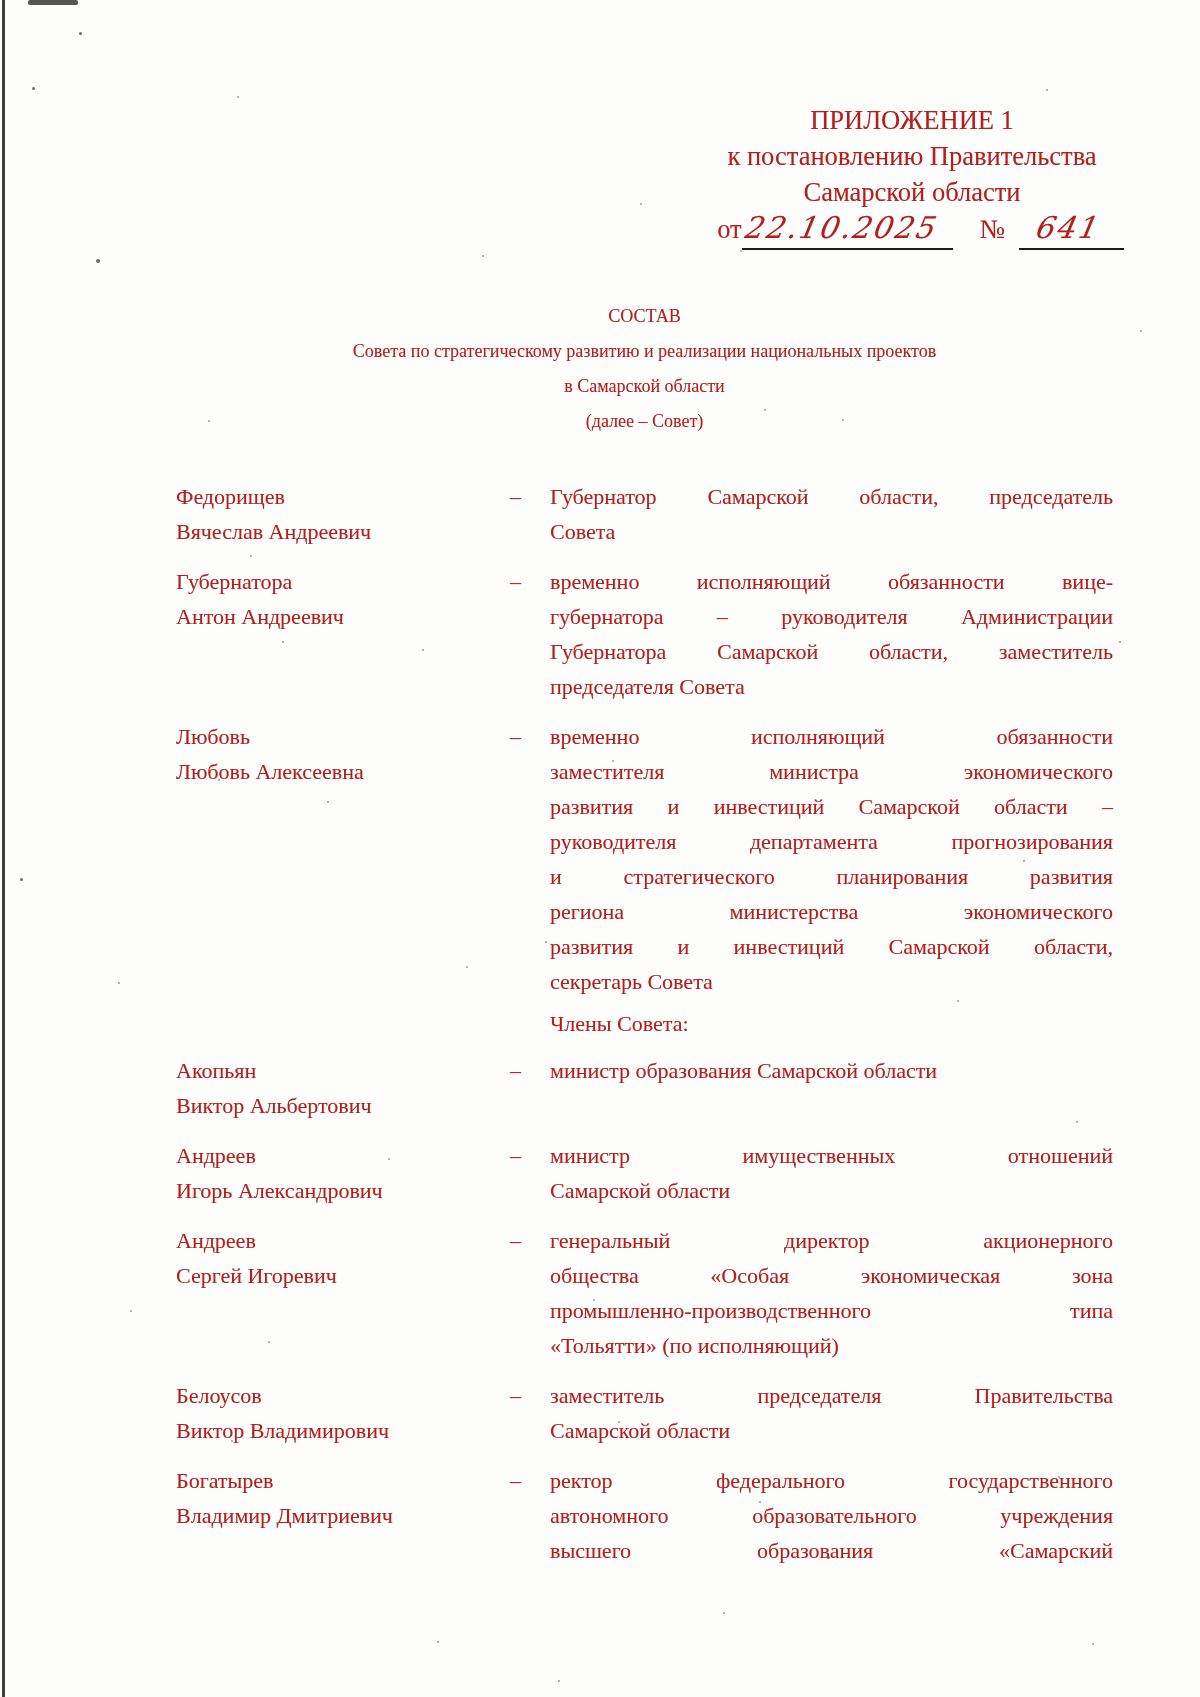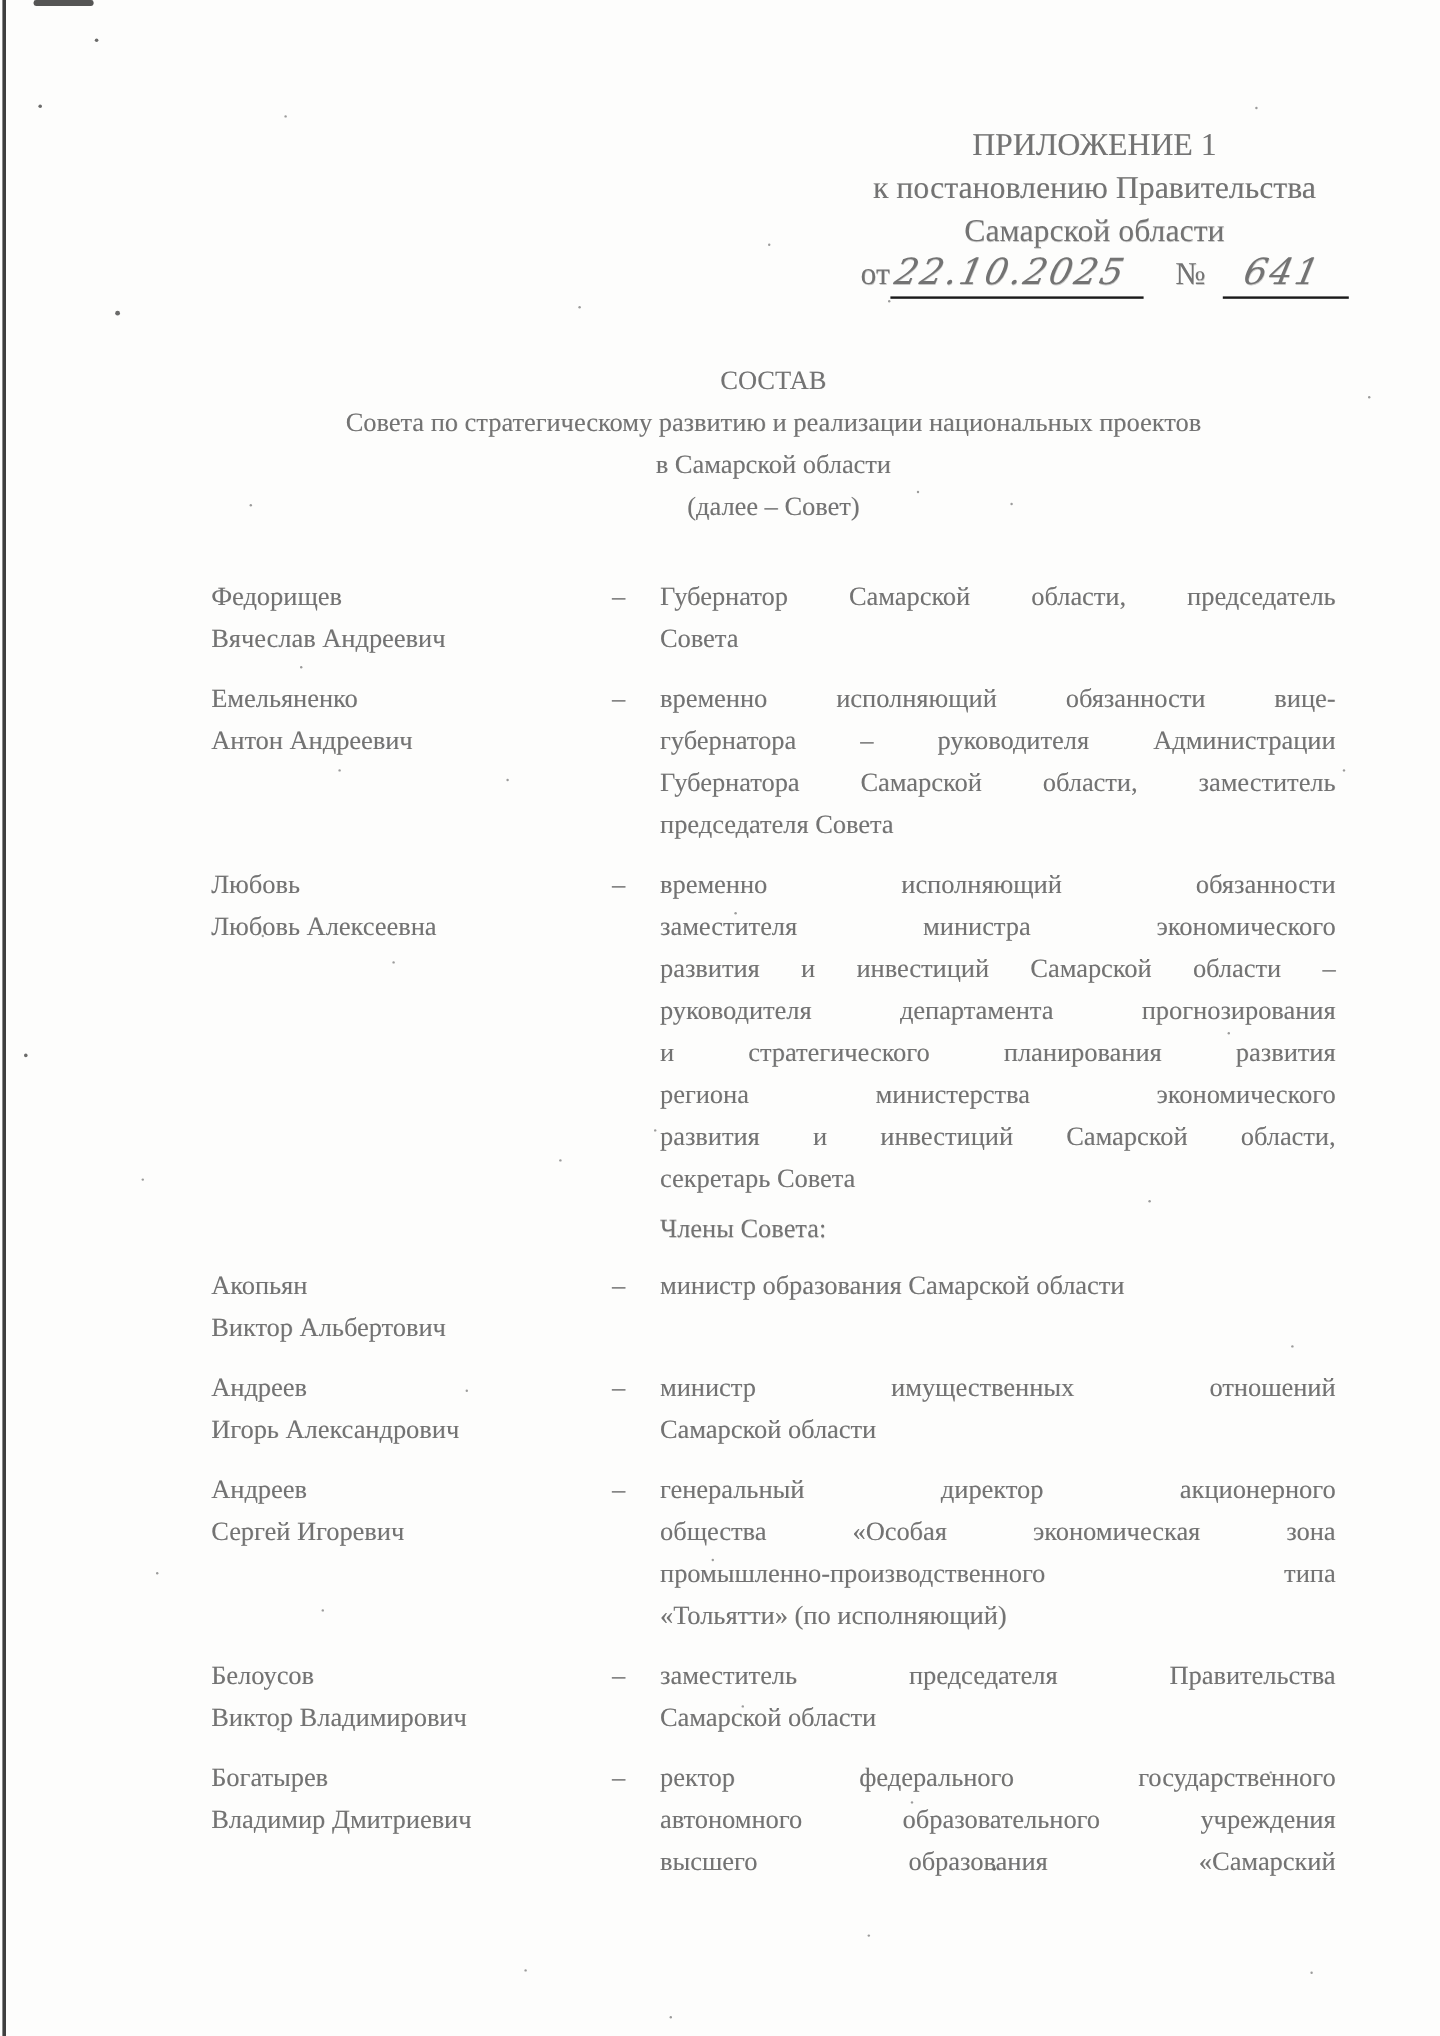--- a/index.html
+++ b/index.html
@@ -3,21 +3,21 @@
 <meta charset="utf-8">
 <style>
   html,body { margin:0; padding:0; background:#e8e8e8; }
   .page {
     position:relative;
     width:1200px; height:1697px;
     margin:0 auto;
     background:#fdfdfc;
     overflow:hidden;
     font-family:"Liberation Serif","DejaVu Serif",serif;
-    color:#737373;
+    color:#b91c1c;
     text-shadow:0.3px 0.3px 0 rgba(20,20,20,0.22);
   }
   
   .edge-line { position:absolute; left:2px; top:0; width:3px; height:100%; background:#1d1d1d; opacity:.85; }
   .corner-smudge { position:absolute; left:28px; top:0; width:50px; height:5px; background:#2b2b2b; border-radius:2px; opacity:.8; }
   .speck { position:absolute; background:#3a3a3a; border-radius:50%; }
 
   
   .header-block {
     position:absolute; left:700px; top:102px; width:424px;
@@ -32,21 +32,21 @@
     font-family:"DejaVu Serif",serif;
     font-style:italic;
     font-size:30px;
     letter-spacing:2px;
     transform:skewX(-12deg);
   }
 
   
   .title-block {
     position:absolute; left:176px; top:299px; width:937px;
-    font-size:22px; line-height:35px; text-align:center;
+    font-size:18px; line-height:35px; text-align:center;
   }
 
   
   .members { position:absolute; left:176px; top:479px; width:937px; font-size:22px; line-height:35px; }
   .member { display:grid; grid-template-columns:334px 40px 563px; align-items:start; margin-bottom:15px; }
   .m-dash { text-align:left; }
   .role-line { text-align:justify; text-align-last:justify; }
   .role-line.last { text-align-last:left; }
   .section-heading { margin:-8px 0 12px 374px; }
 </style>
@@ -127,21 +127,21 @@
       <div>Вячеслав Андреевич</div>
     </div>
     <div class="m-dash">–</div>
     <div class="m-role">
             <div class="role-line">Губернатор Самарской области, председатель</div>
             <div class="role-line last">Совета</div>
           </div>
   </div>
         <div class="member">
     <div class="m-name">
-      <div>Емельяненко</div>
+      <div>Губернатора</div>
       <div>Антон Андреевич</div>
     </div>
     <div class="m-dash">–</div>
     <div class="m-role">
             <div class="role-line">временно исполняющий обязанности вице-</div>
             <div class="role-line">губернатора – руководителя Администрации</div>
             <div class="role-line">Губернатора Самарской области, заместитель</div>
             <div class="role-line last">председателя Совета</div>
           </div>
   </div>

